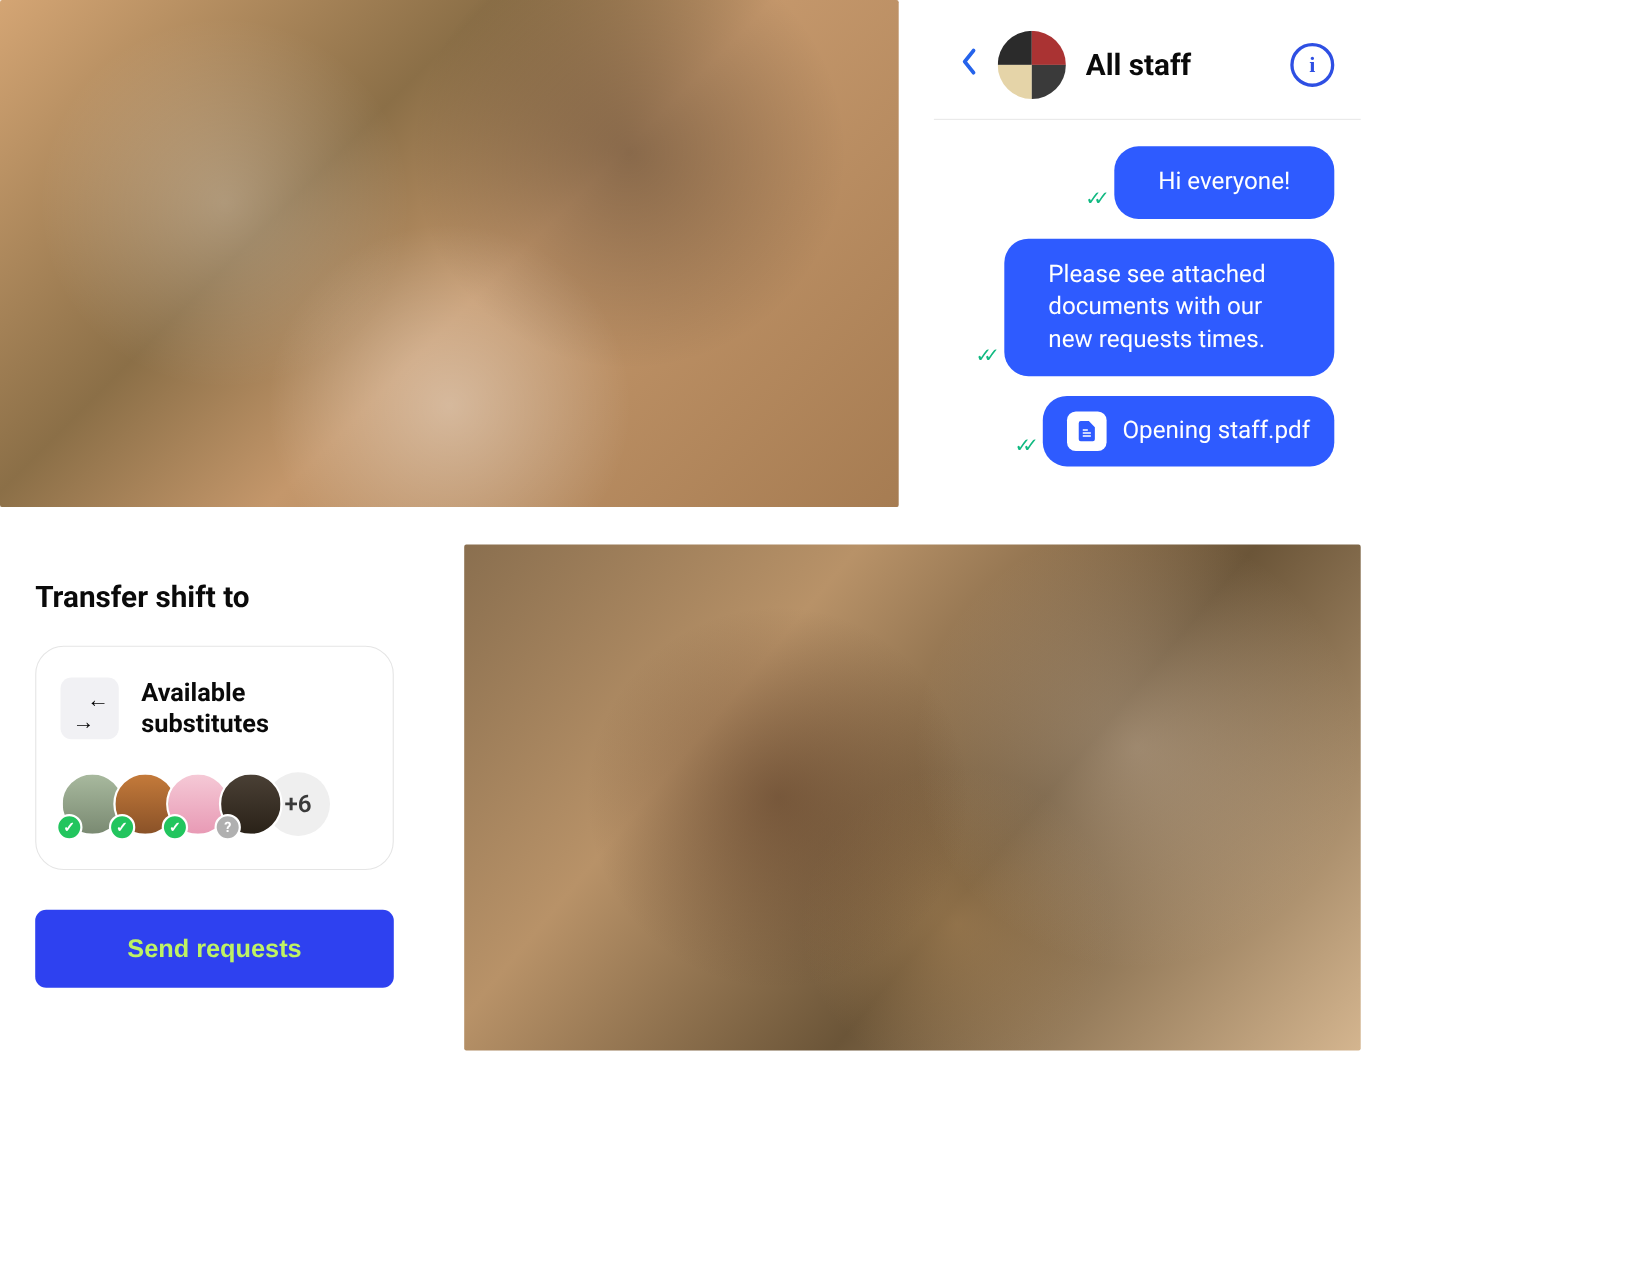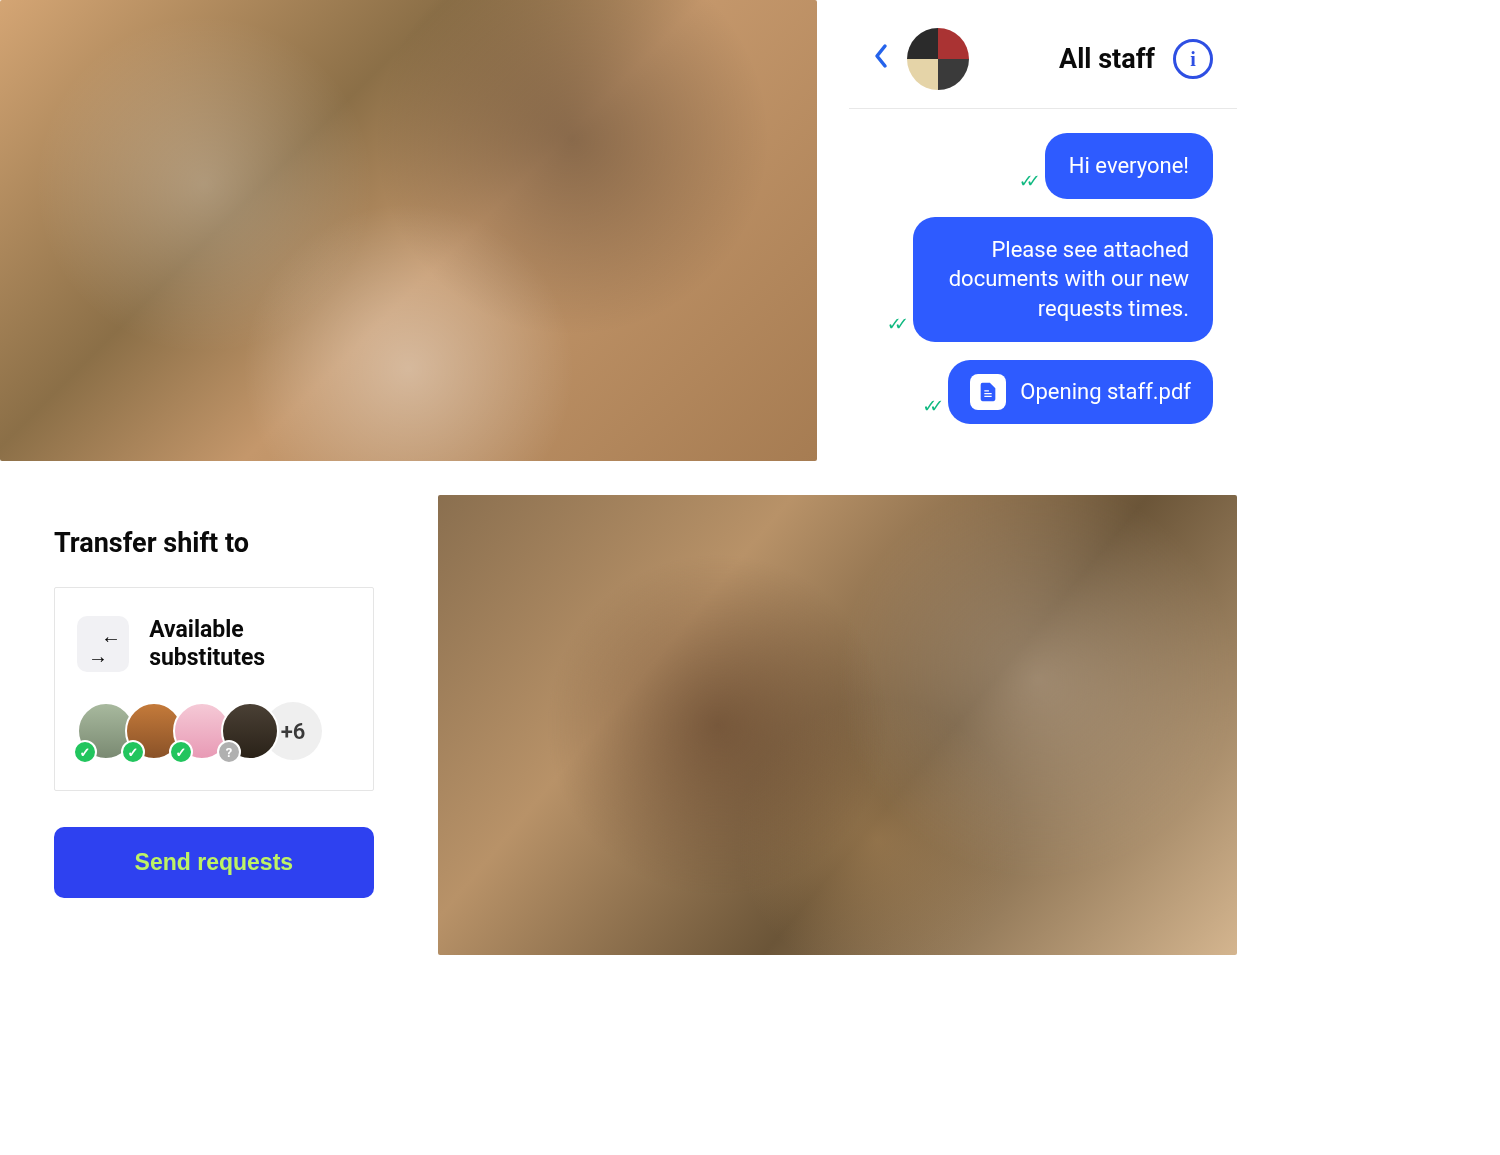--- a/index.html
+++ b/index.html
@@ -39,21 +39,20 @@
     radial-gradient(circle at 25% 40%, rgba(255,255,255,0.25) 0%, transparent 25%),
     radial-gradient(circle at 70% 30%, rgba(0,0,0,0.3) 0%, transparent 30%),
     radial-gradient(circle at 50% 80%, rgba(255,255,255,0.35) 0%, transparent 30%);
 }
 .chat-panel {
   width: 388px;
   height: 461px;
   background: #fff;
   display: flex;
   flex-direction: column;
-  text-align: right;
 }
 .chat-header {
   display: flex;
   align-items: center;
   gap: 18px;
   padding: 28px 24px 18px;
   border-bottom: 1px solid #e8e8e8;
 }
 .back-btn {
   color: #2563eb;
@@ -111,21 +110,21 @@
 .checkmarks {
   color: #10b981;
   font-size: 18px;
   letter-spacing: -8px;
   margin-bottom: 8px;
 }
 .bubble {
   background: #2e5bff;
   color: #fff;
   font-size: 22px;
-  padding: 18px 24px;
+  padding: 18px 40px;
   border-radius: 22px;
   max-width: 300px;
   line-height: 1.35;
 }
 .bubble.attachment {
   display: flex;
   align-items: center;
   gap: 14px;
   padding: 14px 22px;
 }
@@ -139,39 +138,38 @@
   justify-content: center;
   color: #2e5bff;
 }
 .doc-icon svg { width: 22px; height: 22px; }
 
 .bottom-row {
   display: flex;
   gap: 32px;
   margin-top: 34px;
   height: 328px;
-  padding-left: 22px;
 }
 .transfer-panel {
   width: 390px;
   height: 460px;
   background: #fff;
   padding: 32px;
   display: flex;
   flex-direction: column;
 }
 .transfer-title {
   font-size: 27px;
   font-weight: 700;
   color: #0a0a0a;
   margin-bottom: 28px;
 }
 .subs-card {
   border: 1px solid #e5e5e5;
-  border-radius: 2px;
+  border-radius: 26px;
   padding: 28px 22px 30px;
 }
 .subs-header {
   display: flex;
   align-items: center;
   gap: 20px;
   margin-bottom: 30px;
 }
 .swap-icon {
   width: 56px;

